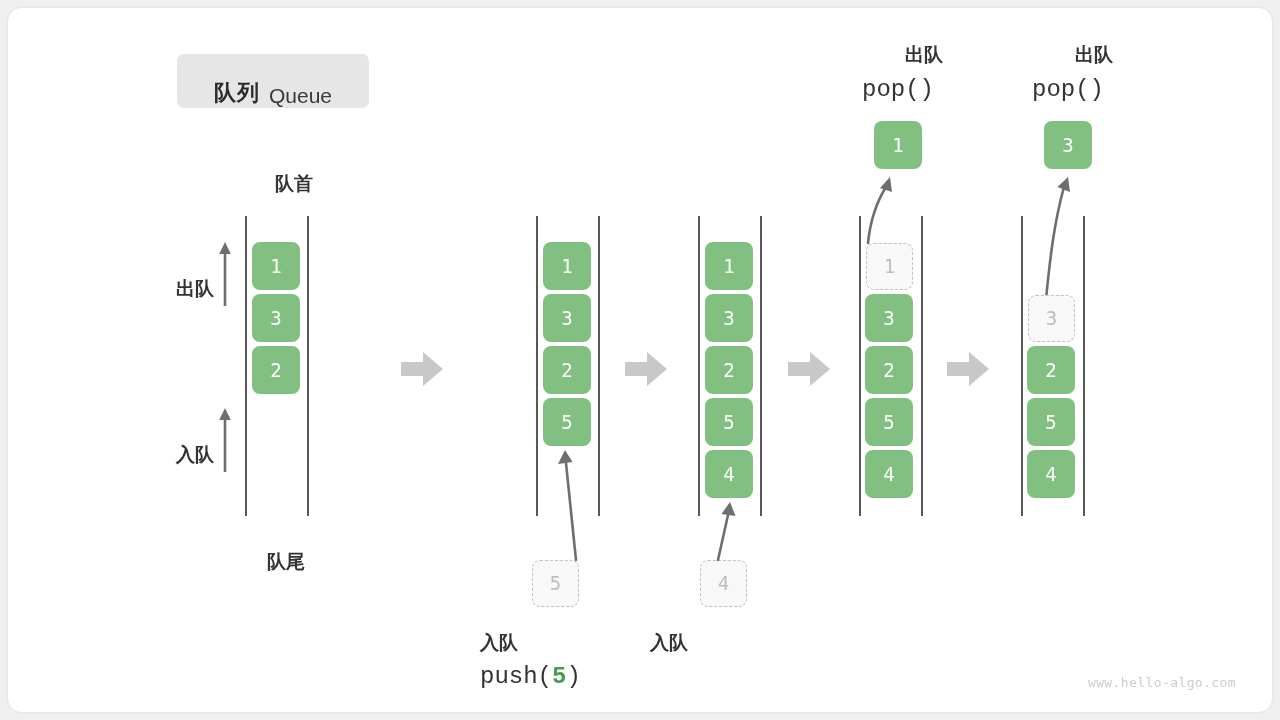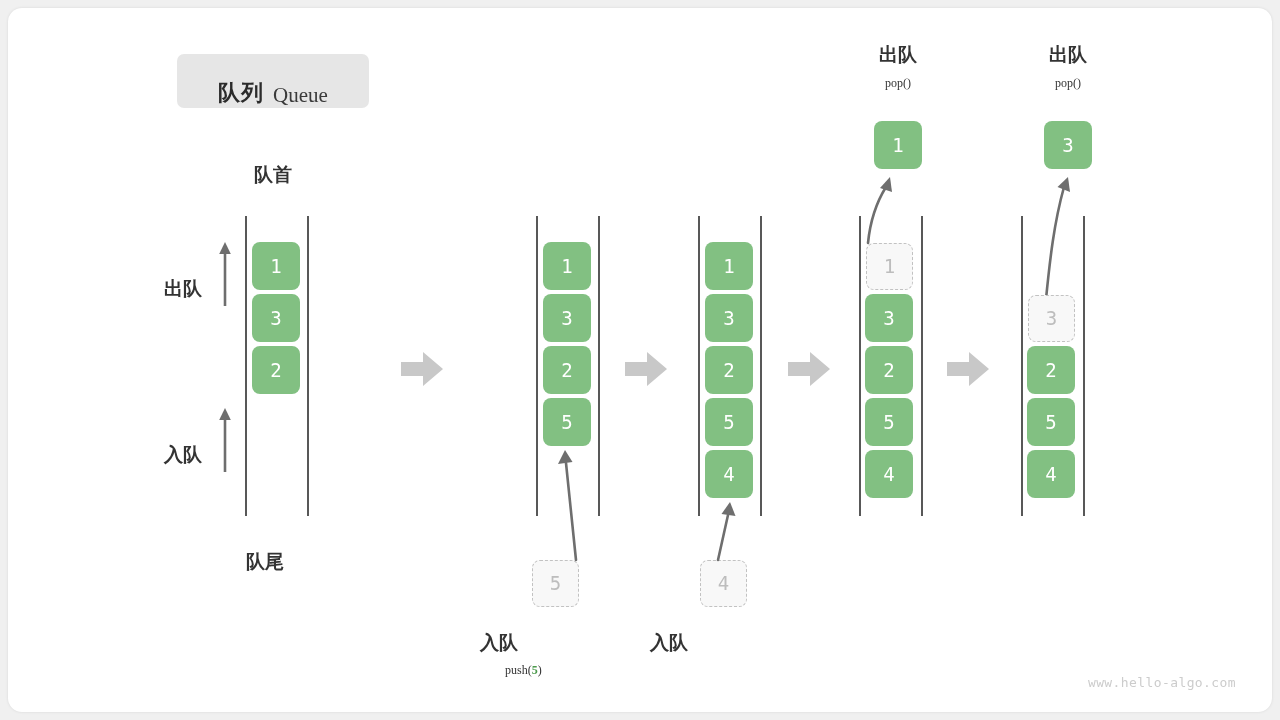--- a/index.html
+++ b/index.html
@@ -22,32 +22,32 @@
   
   #title-chip{
     left:169px;top:46px;width:192px;height:54px;
     background:#e6e6e6;border-radius:7px;
     display:flex;align-items:flex-end;justify-content:center;
   }
   #title-chip .cn{
     font-size:22px;font-weight:bold;color:#2b2b2b;letter-spacing:1px;
   }
   #title-chip .en{
-    font-family:Liberation Serif, serif;
+    font-family:Liberation Sans, sans-serif;
     font-size:21px;color:#3a3a3a;margin-left:9px;
   }
 
   
   .cap-cn{
     font-size:19px;font-weight:bold;color:#333;
-    white-space:nowrap;text-align:center;
+    white-space:nowrap;text-align:right;
   }
   .cap-mono{
-    font-family:Liberation Serif, serif;
-    font-size:12px;color:#333;white-space:nowrap;text-align:center;
+    font-family:Liberation Mono, monospace;
+    font-size:24px;color:#333;white-space:nowrap;text-align:center;
   }
   .cap-mono .num{color:#4c9a4c;font-weight:bold;}
 
   
   .rail{width:1.6px;height:300px;background:#4a4a4a;opacity:.92;}
 
   
   .cell{
     width:48px;height:48px;border-radius:8px;
     background:#82c082;
@@ -75,21 +75,21 @@
 </head>
 <body>
 
 <div id="canvas">
 
   <div class="abs" id="title-chip">
     <span class="cn">队列</span>
     <span class="en">Queue</span>
   </div>
 
-  <div class="abs cap-cn" style="left:225px;top:154px;width:80px;">队首</div>
+  <div class="abs cap-cn" style="left:225px;top:163px;width:80px;">队首</div>
   <div class="abs cap-cn" style="left:217px;top:541px;width:80px;">队尾</div>
 
   <div class="abs rail" style="left:237px;top:208px;"></div>
   <div class="abs rail" style="left:299px;top:208px;"></div>
 
   <div class="abs cap-cn" style="left:144px;top:268px;width:62px;">出队</div>
   <svg class="abs" style="left:206px;top:232px;" width="22" height="66">
     <line x1="11" y1="66" x2="11" y2="12" stroke="#6e6e6e" stroke-width="2.6"></line>
     <polygon points="11,2 5.2,14 16.8,14" fill="#6e6e6e"></polygon>
   </svg>
@@ -117,21 +117,21 @@
   <div class="abs cell" style="left:535px;top:390px;">5</div>
 
   <div class="abs cell ghost" style="left:524px;top:552px;">5</div>
 
   <svg class="abs" style="left:536px;top:437px;" width="40" height="118">
     <line x1="32" y1="115" x2="22" y2="18" stroke="#6e6e6e" stroke-width="2.6" stroke-linecap="round"></line>
     <polygon points="21,5 14,19 28.5,17" fill="#6e6e6e"></polygon>
   </svg>
 
   <div class="abs cap-cn" style="left:472px;top:622px;width:120px;text-align:left;">入队</div>
-  <div class="abs cap-mono" style="left:472px;top:655px;width:170px;text-align:left;margin-left:25px;">push(<span class="num">5</span>)</div>
+  <div class="abs cap-mono" style="left:472px;top:655px;width:170px;text-align:left;">push(<span class="num">5</span>)</div>
 
   <svg class="abs step-arrow" style="left:617px;top:344px;" viewBox="0 0 42 34">
     <polygon points="0,10 22,10 22,0 42,17 22,34 22,24 0,24" fill="#c8c8c8"></polygon>
   </svg>
 
   <div class="abs rail" style="left:690px;top:208px;"></div>
   <div class="abs rail" style="left:752px;top:208px;"></div>
 
   <div class="abs cell" style="left:697px;top:234px;">1</div>
   <div class="abs cell" style="left:697px;top:286px;">3</div>

